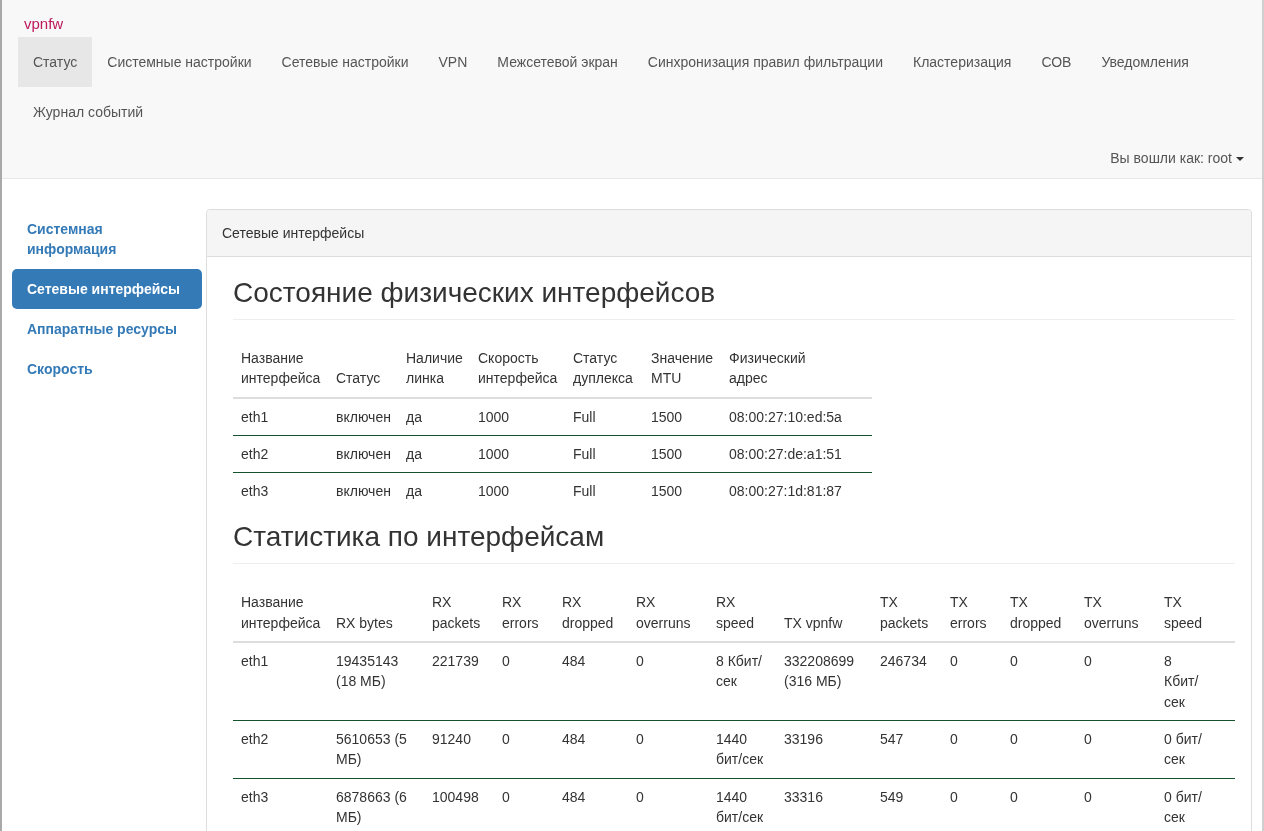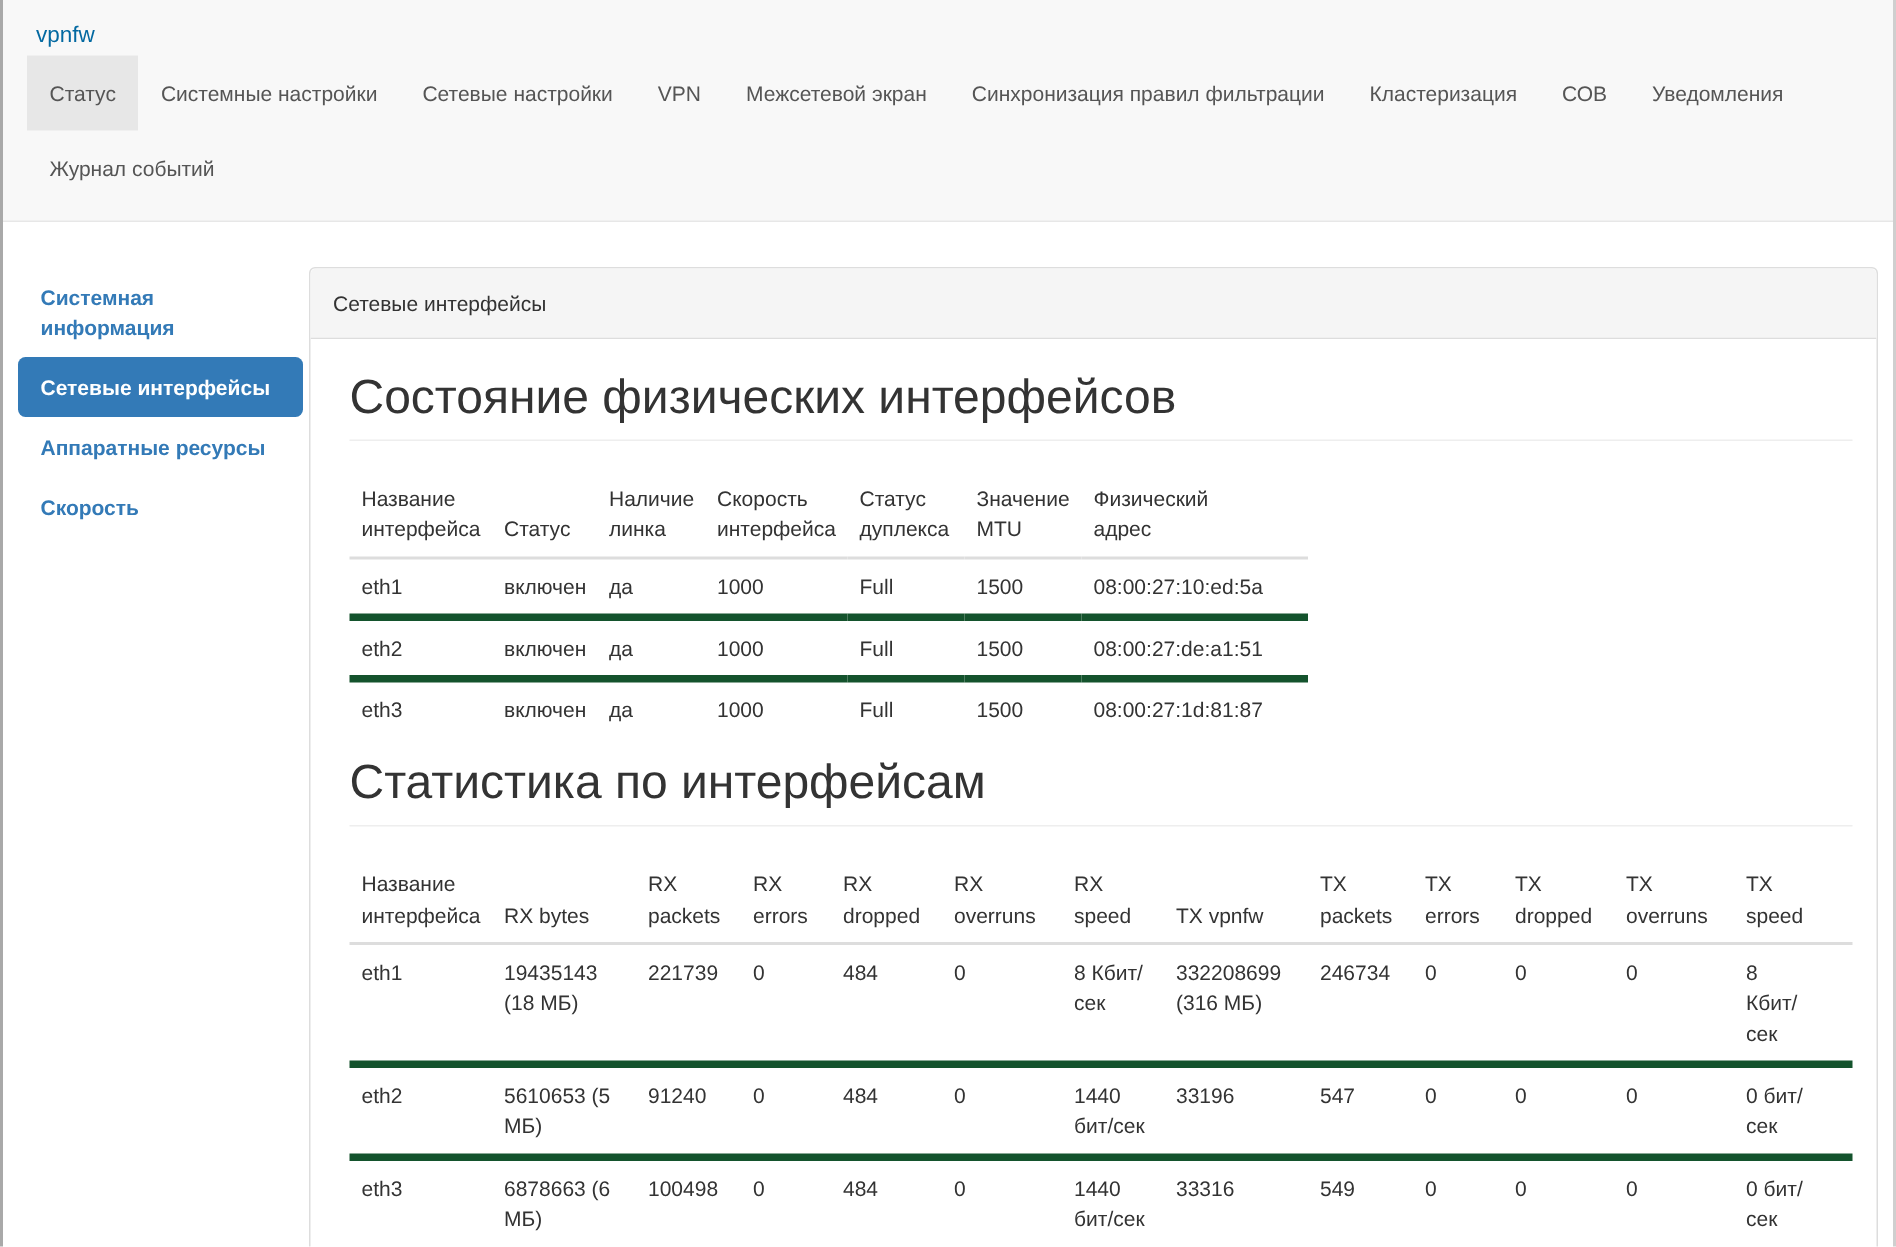--- a/index.html
+++ b/index.html
@@ -9,21 +9,21 @@
     font-family:"Liberation Sans", sans-serif;
     font-size:14px; color:#333; background:#fff;
     border-left:2px solid #a9a9a9; border-right:2px solid #cfcfcf;
   }
   
   .topbar {
     background:var(--header-bg,#f8f8f8);
     border-bottom:1px solid #e7e7e7;
     padding-bottom:10px;
   }
-  .brand { padding:15px 0 5px 22px; font-size:15px; color:#0369a1; }
+  .brand { padding:15px 0 5px 22px; font-size:15px; color:#be185d; }
   .nav-tabs { display:flex; flex-wrap:wrap; padding:0 16px; width:1240px; }
   .tab {
     padding:15px; color:#555; cursor:pointer; white-space:nowrap;
     text-decoration:none; line-height:20px;
   }
   .tab.active { background:var(--active-tab-bg,#e7e7e7); color:#555; }
   .user-area { text-align:right; padding:13px 18px 2px; color:#555; cursor:pointer; }
   .caret {
     display:inline-block; width:0; height:0;
     border-top:4px solid #333; border-left:4px solid transparent; border-right:4px solid transparent;
@@ -37,28 +37,28 @@
     cursor:pointer; border-radius:5px; line-height:20px; text-decoration:none;font-weight:bold;
   }
   .side-item.active { background:var(--accent,#337ab7); color:#fff; }
   .panel { flex:1; border:1px solid #ddd; border-radius:4px; background:#fff; min-height:620px; }
   .panel-heading {
     background:#f5f5f5; border-bottom:1px solid #ddd;
     padding:13px 15px; border-radius:4px 4px 0 0; color:#333; line-height:20px;
   }
   .panel-body { padding:8px 16px 20px 26px; }
   .section-title {
-    font-size:32px; font-weight:normal; color:#333;
+    font-size:28px; font-weight:normal; color:#333;
     margin:12px 0 0; padding-bottom:10px; border-bottom:1px solid #eee;
   }
   
   table { border-collapse:collapse; margin:20px 0 12px; }
   th, td { text-align:left; padding:8px; line-height:1.45; white-space:pre-line; overflow:hidden; }
   th { vertical-align:bottom; font-weight:normal; border-bottom:2px solid #ddd; color:#333; }
-  td { vertical-align:top; border-top:5px solid #14532d; }
+  td { vertical-align:top; border-top:1px solid #14532d; }
   tbody tr:first-child td { border-top:none; }
   .t1 { width:639px; table-layout:fixed; }
   .t2 { width:100%; table-layout:fixed; }
 </style>
 </head>
 <body>
 
 <header class="topbar">
   <div class="brand">vpnfw</div>
   <nav class="nav-tabs">
@@ -66,20 +66,23 @@
     <a class="tab">Системные настройки</a>
     <a class="tab">Сетевые настройки</a>
     <a class="tab">VPN</a>
     <a class="tab">Межсетевой экран</a>
     <a class="tab">Синхронизация правил фильтрации</a>
     <a class="tab">Кластеризация</a>
     <a class="tab">СОВ</a>
     <a class="tab">Уведомления</a>
     <a class="tab">Журнал событий</a>
   </nav>
+  <div class="user-area">
+    <span>Вы вошли как: root</span><span class="caret"></span>
+  </div>
 </header>
 
 <div class="content">
   <aside class="sidebar">
     <a class="side-item">Системная информация</a>
     <a class="side-item active">Сетевые интерфейсы</a>
     <a class="side-item">Аппаратные ресурсы</a>
     <a class="side-item">Скорость</a>
   </aside>
 

